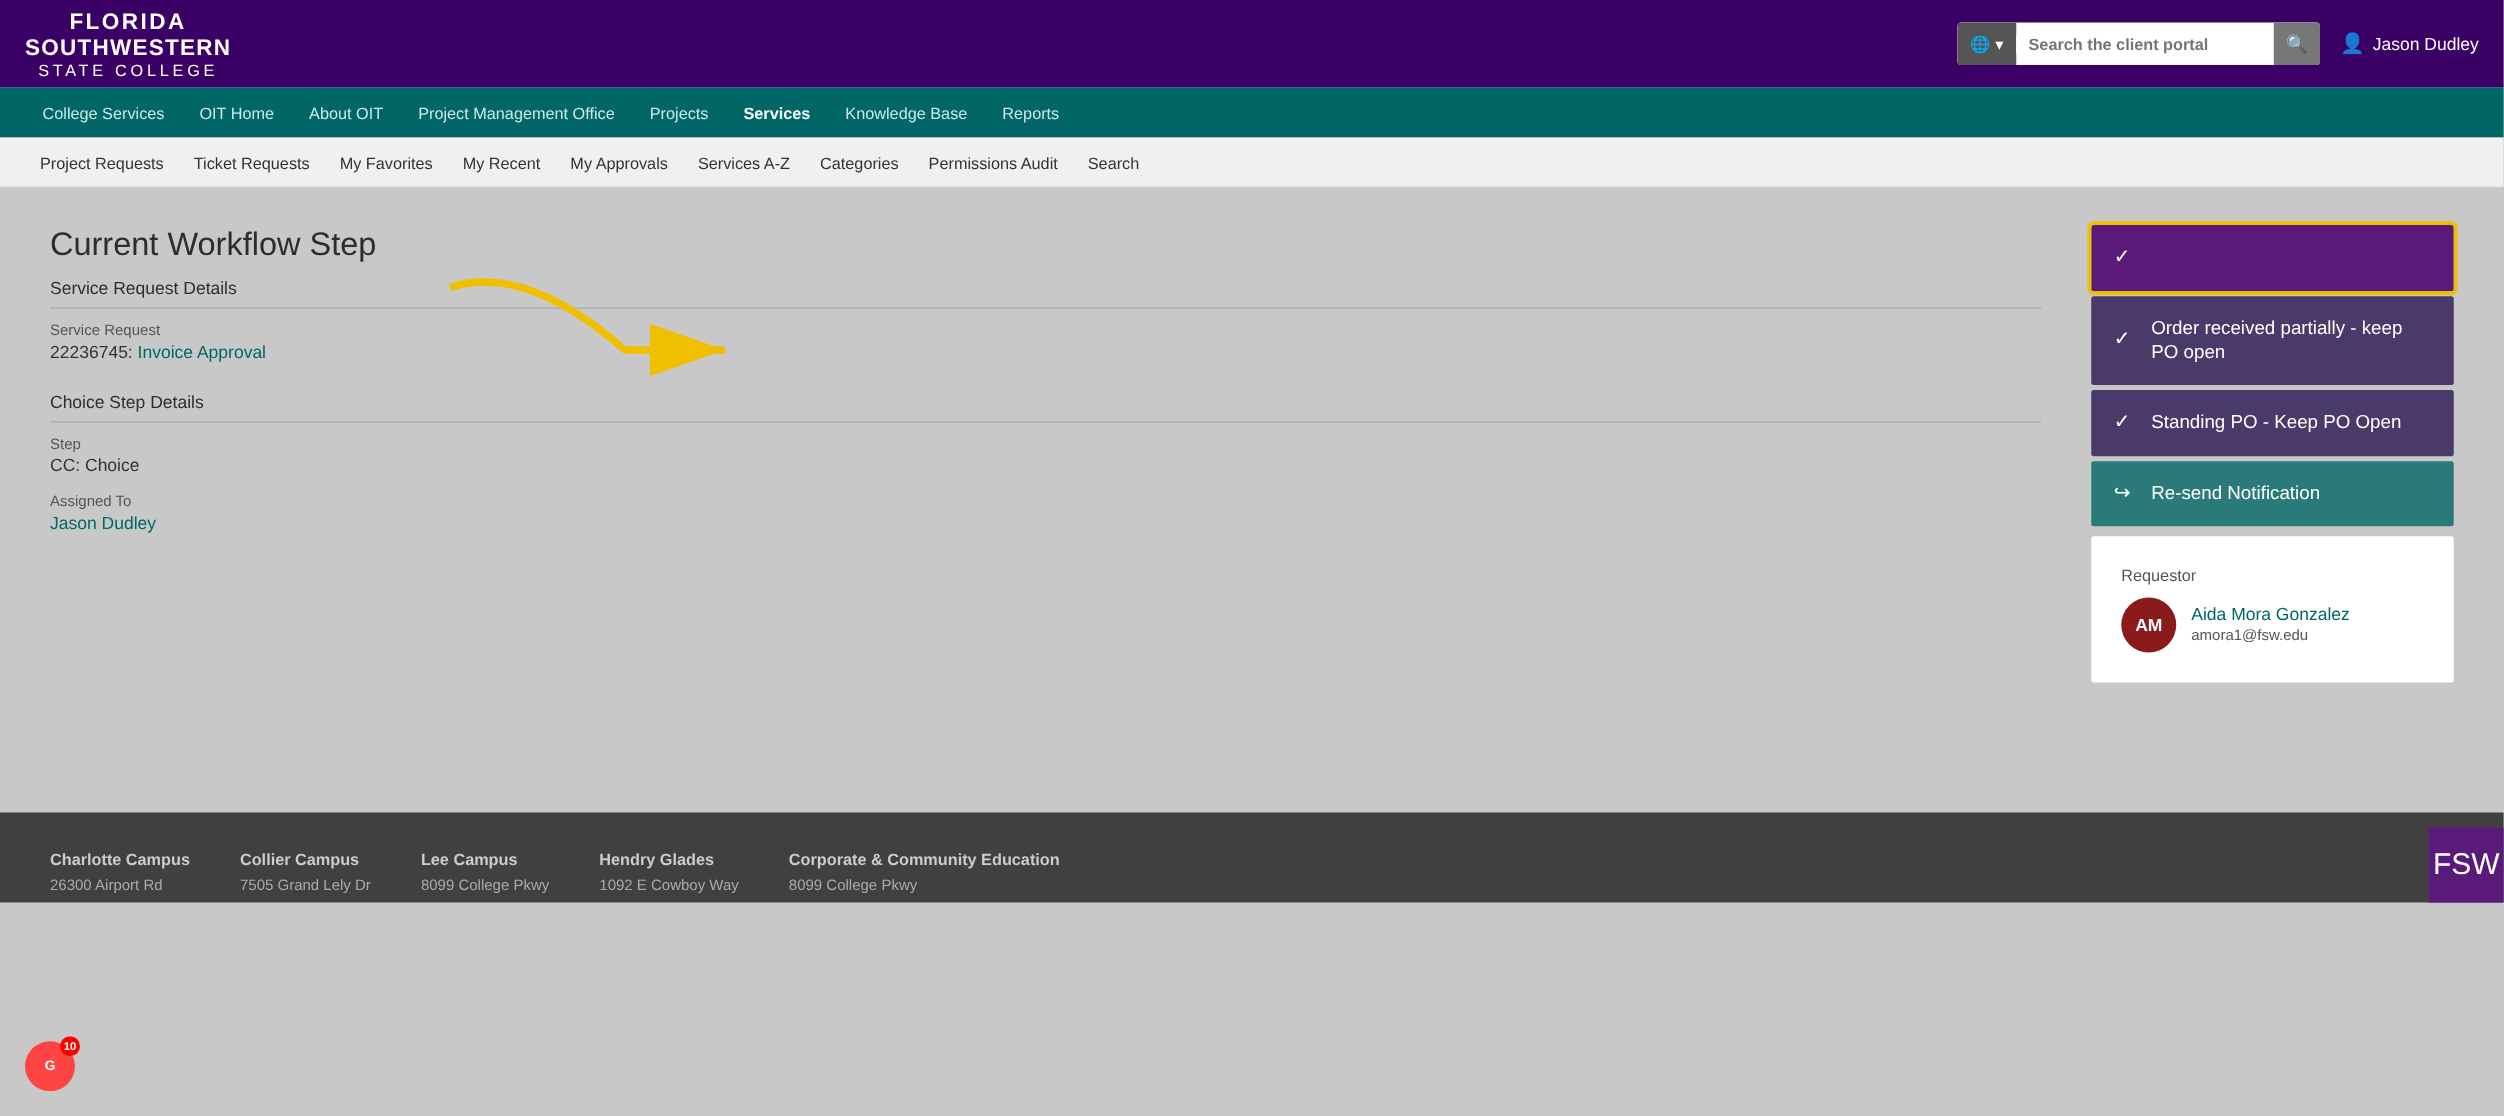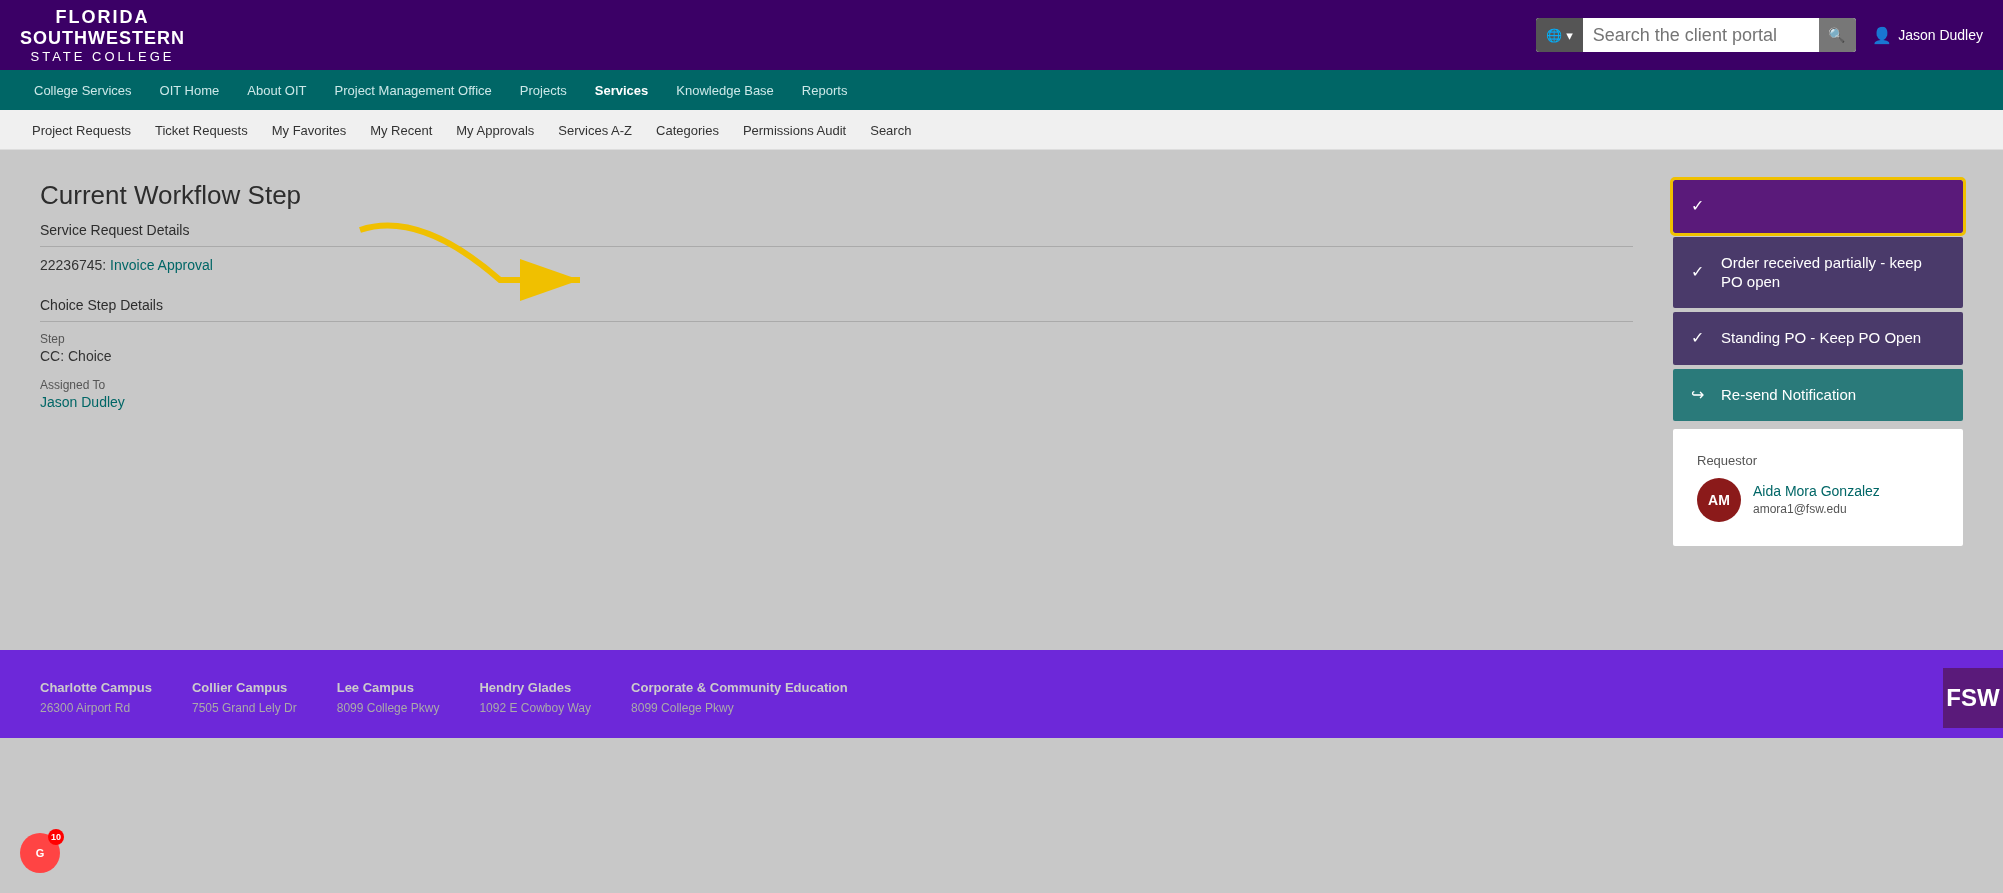--- a/index.html
+++ b/index.html
@@ -59,23 +59,24 @@
       cursor: pointer;
       display: flex;
       align-items: center;
       gap: 4px;
       font-size: 13px;
     }
     .search-input {
       border: none;
       outline: none;
       padding: 0 10px;
-      font-size: 18px;
-      width: 236px;
+      font-size: 13px;
+      width: 206px;
       color: #666;
+      font-weight: bold;
     }
     .search-btn {
       background: #777;
       border: none;
       color: white;
       padding: 0 10px;
       height: 34px;
       cursor: pointer;
       font-size: 14px;
     }
@@ -251,22 +252,22 @@
       font-size: 14px;
       display: block;
     }
     .requestor-email {
       font-size: 12px;
       color: #555;
     }
 
     
     .footer {
-      background: #6d28d9;
-      padding: 30px 40px 20px;
+      background: #404040;
+      padding: 30px 40px 4px;
       color: white;
       position: relative;
     }
     .footer-columns {
       display: flex;
       gap: 40px;
       flex-wrap: wrap;
     }
     .footer-col h4 {
       font-size: 13px;
@@ -308,26 +309,26 @@
       height: 16px;
       font-size: 9px;
       display: flex;
       align-items: center;
       justify-content: center;
     }
 
     
     .fsw-corner {
       position: absolute;
-      bottom: 10px;
+      bottom: 0;
       right: 0;
       background: #5a1a7a;
       color: white;
       font-size: 24px;
-      font-weight: bold;
+      font-weight: normal;
       width: 60px;
       height: 60px;
       display: flex;
       align-items: center;
       justify-content: center;
     }
 
     
     .annotation-arrow {
       position: absolute;
@@ -385,20 +386,21 @@
   <a href="#">Permissions Audit</a>
   <a href="#">Search</a>
 </nav>
 
 <div class="main-content">
 
   <div class="left-panel">
     <h1 class="section-title">Current Workflow Step</h1>
     <h2 class="section-subtitle">Service Request Details</h2>
     <div class="detail-row">
+      <div class="detail-label">Service Request</div>
       <div class="detail-value">
         <span>22236745:</span>
         <a href="#">Invoice Approval</a>
       </div>
     </div>
 
     <div class="choice-section">
       <h2 class="section-subtitle">Choice Step Details</h2>
       <div class="detail-row">
         <div class="detail-label">Step</div>

